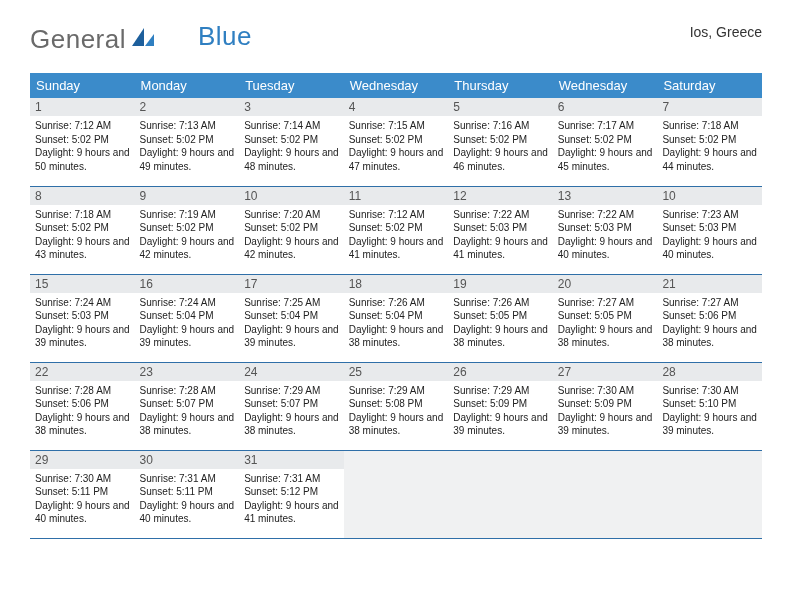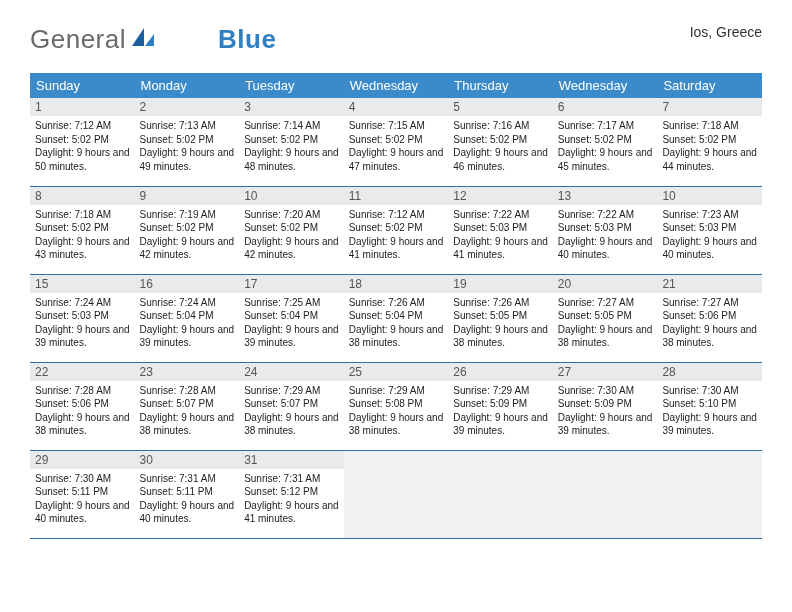--- a/index.html
+++ b/index.html
@@ -16,21 +16,21 @@
     padding: 24px 30px 20px 30px;
   }
   .header {
     display: flex;
     justify-content: space-between;
     align-items: flex-start;
     margin-bottom: 18px;
   }
   .logo {
     display: flex;
-    align-items: flex-end;
+    align-items: center;
     font-size: 26px;
     font-weight: 400;
     color: #555;
     letter-spacing: 0.5px;
   }
   .logo .general { color: #6a6a6a; }
   .logo .blue { color: #2f7fc1; font-weight: 500; }
   .logo-icon {
     display: inline-block;
     margin-left: 4px;
@@ -95,21 +95,21 @@
   <div class="header">
     <div class="logo">
       <span class="general">General</span>
       <span class="logo-icon">
         <svg width="26" height="22" viewBox="0 0 26 22">
           <polygon points="2,20 14,2 14,20" fill="#1d5f9c"></polygon>
           <polygon points="15,20 24,8 24,20" fill="#2f7fc1"></polygon>
         </svg>
       </span>
         <br>
-      <span class="blue" style="margin-left:62px; margin-top:-6px; display:inline-block;font-weight:bold;">Blue</span>
+      <span class="blue" style="margin-left:42px; margin-top:-6px; display:inline-block;">Blue</span>
     </div>
     <div class="title-block">
       <div class="location">Ios, Greece</div>
     </div>
   </div>
 
   <table class="calendar">
     <thead>
       <tr>
         <th>Sunday</th>

